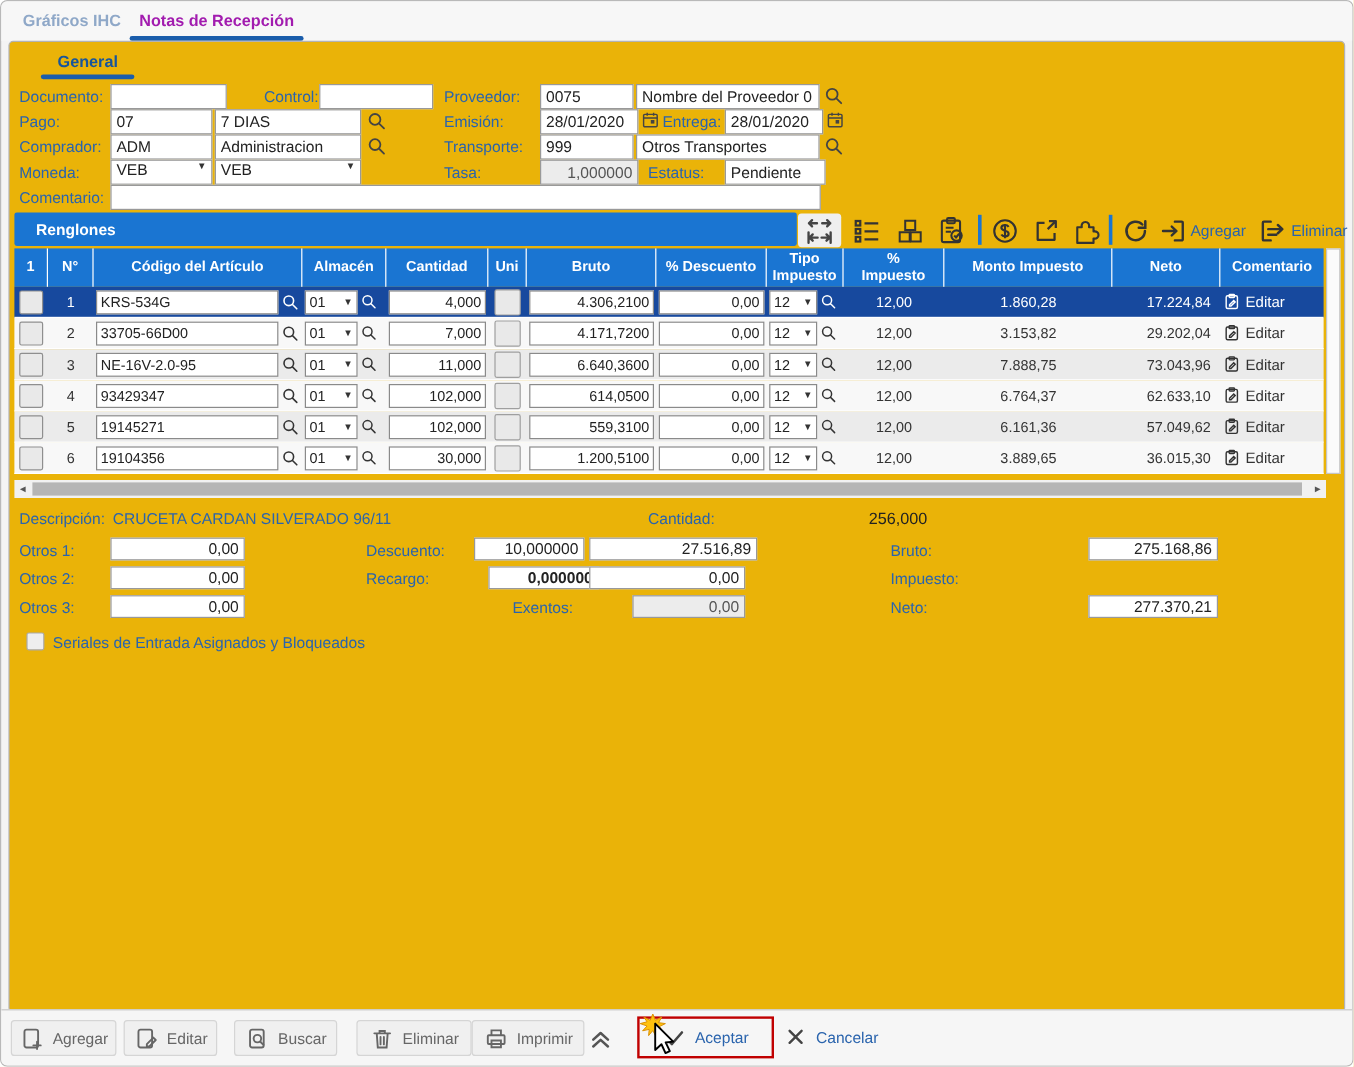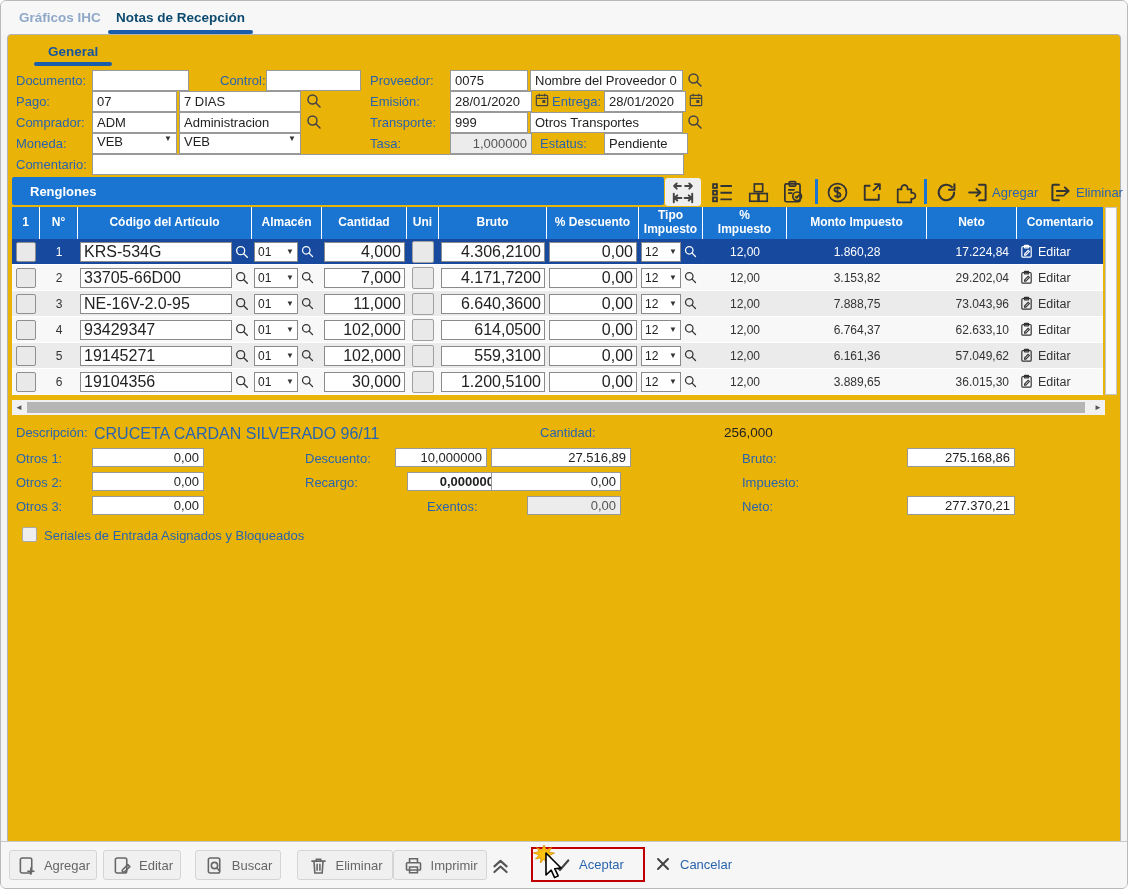--- a/index.html
+++ b/index.html
@@ -1,21 +1,21 @@
 <!DOCTYPE html>
 <html><head>
 <meta charset="utf-8">
 <style>
   html,body{margin:0;padding:0;background:#fff;font-family:"Liberation Sans",sans-serif;}
   .screen{position:relative;width:1128px;height:889px;background:#f4f4f4;border:1px solid #b9b9b9;border-radius:6px;overflow:hidden;box-sizing:border-box;}
   
   .tabstrip{position:absolute;left:0;top:0;right:0;height:33px;background:#f7f7f7;}
   .tab{position:absolute;top:9px;font-size:13.5px;font-weight:bold;cursor:default;}
   .tab.inactive{left:18px;color:#8fa8c8;}
-  .tab.active{left:115px;color:#0c4a6e;}
+  .tab.active{left:115px;color:#a21caf;}
   .tab.active::after{content:"";position:absolute;left:-8px;right:-8px;bottom:-9px;height:4px;background:#1a5dab;border-radius:2px;}
   
   .panel{position:absolute;left:6px;top:33px;width:1114px;height:810px;background:#eab308;border:1px solid #b3b3b3;border-radius:4px;box-sizing:border-box;}
   .subtab{position:absolute;left:40px;top:9px;font-size:13.5px;font-weight:bold;color:#17559c;}
   .subtab::after{content:"";position:absolute;left:-14px;right:-14px;bottom:-7px;height:4px;background:#1a5dab;border-radius:2px;}
   .lbl{position:absolute;font-size:13px;color:#2a64ad;white-space:nowrap;}
   .fin{position:absolute;height:21px;border:1px solid #999;background:#fff;color:#222;font-size:13px;font-family:inherit;padding:0 4px;box-sizing:border-box;}
   .fin.num{text-align:right;}
   .fin:disabled{background:#ececec;color:#555;}
   .selbox{position:absolute;height:21px;border:1px solid #999;background:#fff;box-sizing:border-box;display:flex;justify-content:space-between;padding:0 4px;font-size:13px;color:#222;cursor:default;}
@@ -32,34 +32,34 @@
   .thead{display:grid;grid-template-columns:var(--cols);background:#1a75d2;height:32px;}
   .th{color:#fff;font-weight:bold;font-size:12px;display:flex;align-items:center;justify-content:center;text-align:center;border-right:1px solid #fff;white-space:pre-line;line-height:1.15;box-sizing:border-box;}
   .th:last-child{border-right:none;}
   .trow{display:grid;grid-template-columns:var(--cols);height:26px;align-items:center;font-size:12px;color:#333;border-bottom:1px solid #fff;box-sizing:border-box;}
   .trow.sel{background:#17499e;color:#fff;}
   .trow.w{background:#f8f8f8;}
   .trow.g{background:#ebebeb;}
   .c{display:flex;align-items:center;height:100%;box-sizing:border-box;padding:0 2px;}
   .c.ctr{justify-content:center;}
   .c.rgt{justify-content:flex-end;padding-right:8px;}
-  .tin{height:20px;border:1px solid #8a8a8a;background:#fff;color:#222;font-size:16px;font-family:inherit;padding:0 3px;box-sizing:border-box;width:100%;min-width:0;}
+  .tin{height:20px;border:1px solid #8a8a8a;background:#fff;color:#222;font-size:12px;font-family:inherit;padding:0 3px;box-sizing:border-box;width:100%;min-width:0;}
   .tin.num{text-align:right;}
   .rowbox{width:18px;height:18px;background:#e9e9e9;border:1px solid #8f8f8f;border-radius:2px;}
   .unibox{width:20px;height:20px;background:#e9e9e9;border:1px solid #9f9f9f;border-radius:2px;margin:0 auto;}
   .tselbox{height:20px;border:1px solid #8a8a8a;background:#fff;color:#222;display:flex;align-items:center;justify-content:space-between;padding:0 3px;font-size:12px;box-sizing:border-box;cursor:default;}
   .sic{flex:0 0 auto;margin-left:2px;color:inherit;}
   .edlink{display:flex;align-items:center;gap:4px;font-size:12.5px;}
   
   .vscroll{position:absolute;left:1097px;top:172px;width:12px;height:188px;background:#fbfbfb;border:1px solid #c5c5c5;box-sizing:border-box;}
   .hscroll{position:absolute;left:4px;top:365px;width:1093px;height:15px;background:#f1f1f1;}
   .harrow{position:absolute;top:3px;font-size:8px;color:#555;}
   .hthumb{position:absolute;left:15px;right:20px;top:2px;height:11px;background:#b5b5b5;}
   
-  .val{position:absolute;font-size:16px;color:#222;white-space:nowrap;}
+  .val{position:absolute;font-size:13px;color:#222;white-space:nowrap;}
   .val.blue{color:#2a64ad;}
   .chk{position:absolute;width:13px;height:13px;background:#eee;border:1px solid #aaa;border-radius:2px;}
   
   .footer{position:absolute;left:0;right:0;bottom:0;height:46px;background:#f6f6f6;border-top:1px solid #c9c9c9;}
   .fbtn{position:absolute;top:8px;height:30px;background:#f0f0f0;border:1px solid #d5d5d5;border-radius:3px;display:flex;align-items:center;justify-content:center;gap:7px;font-size:13px;color:#666;box-sizing:border-box;cursor:default;}
   .fplain{position:absolute;display:flex;align-items:center;gap:7px;font-size:13px;color:#2a64ad;cursor:default;}
   .accept-hl{position:absolute;left:530px;top:5px;width:114px;height:35px;border:2px solid #c00000;display:flex;align-items:center;justify-content:center;gap:7px;font-size:13px;color:#2a64ad;box-sizing:border-box;background:transparent;cursor:default;}
   .cursor{position:absolute;left:531px;bottom:2px;width:42px;height:42px;z-index:30;pointer-events:none;}
   svg{overflow:visible;}
 </style>

